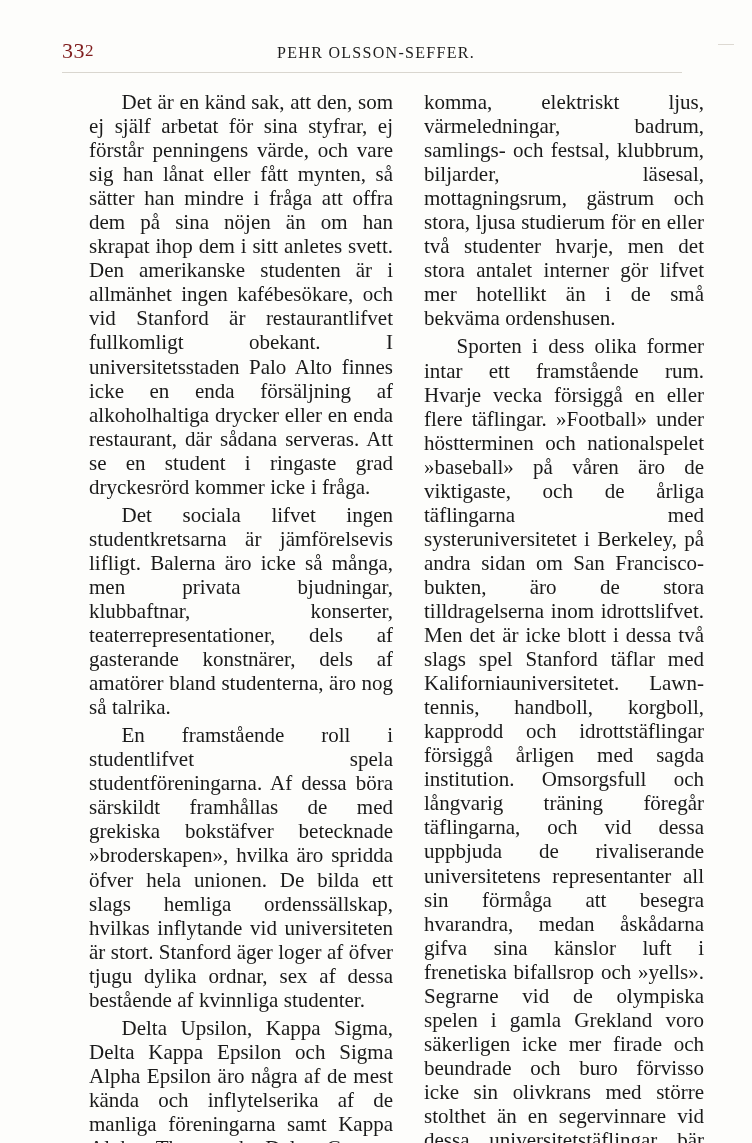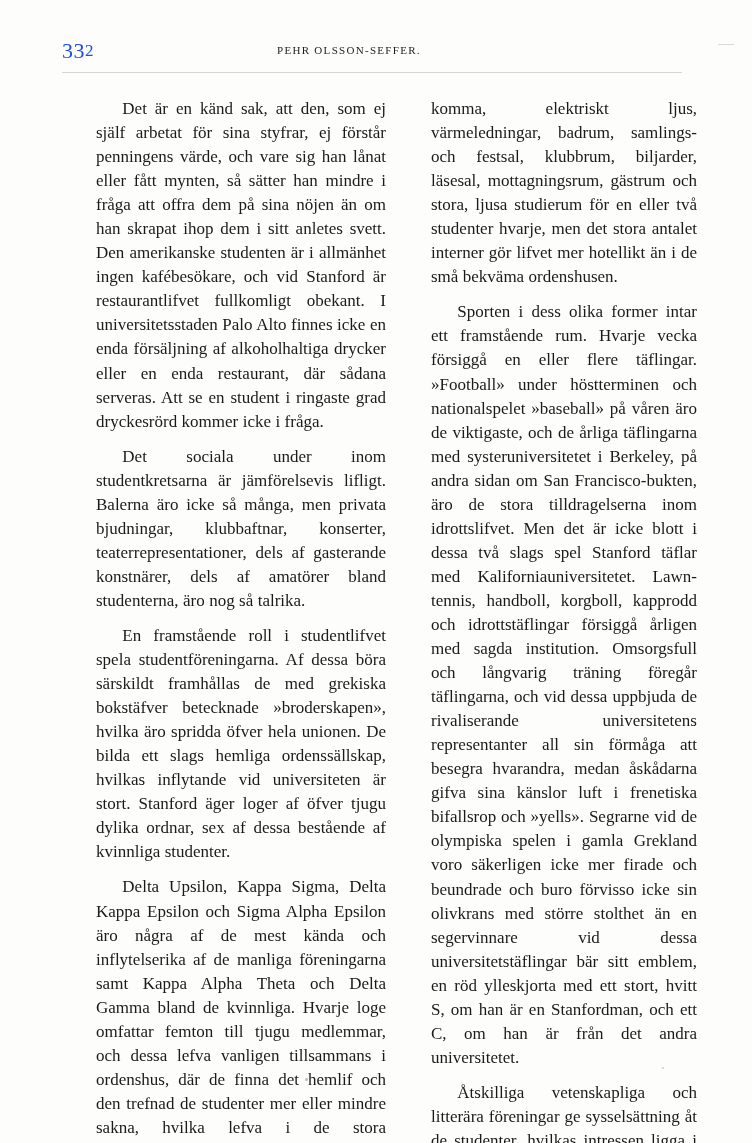--- a/index.html
+++ b/index.html
@@ -27,31 +27,31 @@
     top: 38px;
     width: 628px;
     height: 30px;
   }
   .folio {
     position: absolute;
     left: 0;
     top: 0;
     font-size: 22px;
     letter-spacing: 0.5px;
-    color: #1d4ed8;
+    color: #7f1d1d;
   }
   .folio .sup {
     font-size: 17px;
     vertical-align: 2px;
   }
   .runhead {
     position: absolute;
     left: 215px;
     top: 6px;
-    font-size: 11px;
+    font-size: 16px;
     letter-spacing: 1.3px;
     color: #1d1d1d;
     white-space: nowrap;
   }
   .rule {
     position: absolute;
     left: 62px;
     top: 72px;
     width: 620px;
     height: 1px;
@@ -65,22 +65,22 @@
     width: 752px;
   }
   .col {
     position: absolute;
     top: 0;
   }
   .col-left  { left: 85px;  width: 312px; }
   .col-right { left: 420px; width: 288px; }
 
   .col p {
-    margin: 11px;
-    font-size: 17px;
+    margin: 4px;
+    font-size: 21px;
     line-height: 24.05px;
     text-align: justify;
     text-justify: inter-word;
     text-indent: 1.55em;
     hyphens: none;
     word-spacing: 0.01em;
   }
   .col p.no-indent { text-indent: 0; }
 
   .speck {
@@ -109,21 +109,21 @@
     <div class="folio"><span>33</span><span class="sup">2</span></div>
     <div class="runhead">PEHR OLSSON-SEFFER.</div>
   </div>
   <div class="rule"></div>
   <div class="edge-tick"></div>
 
   <div class="columns">
 
     <div class="col col-left">
       <p>Det är en känd sak, att den, som ej själf arbetat för sina styfrar, ej förstår penningens värde, och vare sig han lånat eller fått mynten, så sätter han mindre i fråga att offra dem på sina nöjen än om han skrapat ihop dem i sitt anletes svett. Den amerikanske studenten är i allmänhet ingen kafébesökare, och vid Stanford är restaurantlifvet fullkomligt obekant. I universitetsstaden Palo Alto finnes icke en enda försäljning af alkoholhaltiga drycker eller en enda restaurant, där sådana serveras. Att se en student i ringaste grad dryckesrörd kommer icke i fråga.</p>
-      <p>Det sociala under inom studentkretsarna är jämförelsevis lifligt. Balerna äro icke så många, men privata bjudningar, klubbaftnar, konserter, teaterrepresentationer, dels af gasterande konstnärer, dels af amatörer bland studenterna, äro nog så talrika.</p>
+      <p>Det sociala lifvet ingen studentkretsarna är jämförelsevis lifligt. Balerna äro icke så många, men privata bjudningar, klubbaftnar, konserter, teaterrepresentationer, dels af gasterande konstnärer, dels af amatörer bland studenterna, äro nog så talrika.</p>
       <p>En framstående roll i studentlifvet spela studentföreningarna. Af dessa böra särskildt framhållas de med grekiska bokstäfver betecknade »broderskapen», hvilka äro spridda öfver hela unionen. De bilda ett slags hemliga ordenssällskap, hvilkas inflytande vid universiteten är stort. Stanford äger loger af öfver tjugu dylika ordnar, sex af dessa bestående af kvinnliga studenter.</p>
       <p>Delta Upsilon, Kappa Sigma, Delta Kappa Epsilon och Sigma Alpha Epsilon äro några af de mest kända och inflytelserika af de manliga föreningarna samt Kappa Alpha Theta och Delta Gamma bland de kvinnliga. Hvarje loge omfattar femton till tjugu medlemmar, och dessa lefva vanligen tillsammans i ordenshus, där de finna det hemlif och den trefnad de studenter mer eller mindre sakna, hvilka lefva i de stora dormitorierna.</p>
     </div>
 
     <div class="col col-right">
       <p class="no-indent">komma, elektriskt ljus, värmeledningar, badrum, samlings- och festsal, klubbrum, biljarder, läsesal, mottagningsrum, gästrum och stora, ljusa studierum för en eller två studenter hvarje, men det stora antalet interner gör lifvet mer hotellikt än i de små bekväma ordenshusen.</p>
       <p>Sporten i dess olika former intar ett framstående rum. Hvarje vecka försiggå en eller flere täflingar. »Football» under höstterminen och nationalspelet »baseball» på våren äro de viktigaste, och de årliga täflingarna med systeruniversitetet i Berkeley, på andra sidan om San Francisco-bukten, äro de stora tilldragelserna inom idrottslifvet. Men det är icke blott i dessa två slags spel Stanford täflar med Kaliforniauniversitetet. Lawn-tennis, handboll, korgboll, kapprodd och idrottstäflingar försiggå årligen med sagda institution. Omsorgsfull och långvarig träning föregår täflingarna, och vid dessa uppbjuda de rivaliserande universitetens representanter all sin förmåga att besegra hvarandra, medan åskådarna gifva sina känslor luft i frenetiska bifallsrop och »yells». Segrarne vid de olympiska spelen i gamla Grekland voro säkerligen icke mer firade och beundrade och buro förvisso icke sin olivkrans med större stolthet än en segervinnare vid dessa universitetstäflingar bär sitt emblem, en röd ylleskjorta med ett stort, hvitt S, om han är en Stanfordman, och ett C, om han är från det andra universitetet.</p>
       <p>Åtskilliga vetenskapliga och litterära föreningar ge sysselsättning åt de studenter, hvilkas intressen ligga i den riktningen. Tvenne årliga offentliga debatter med Kalifornia-universitetet och en med Was-</p>
     </div>
 

